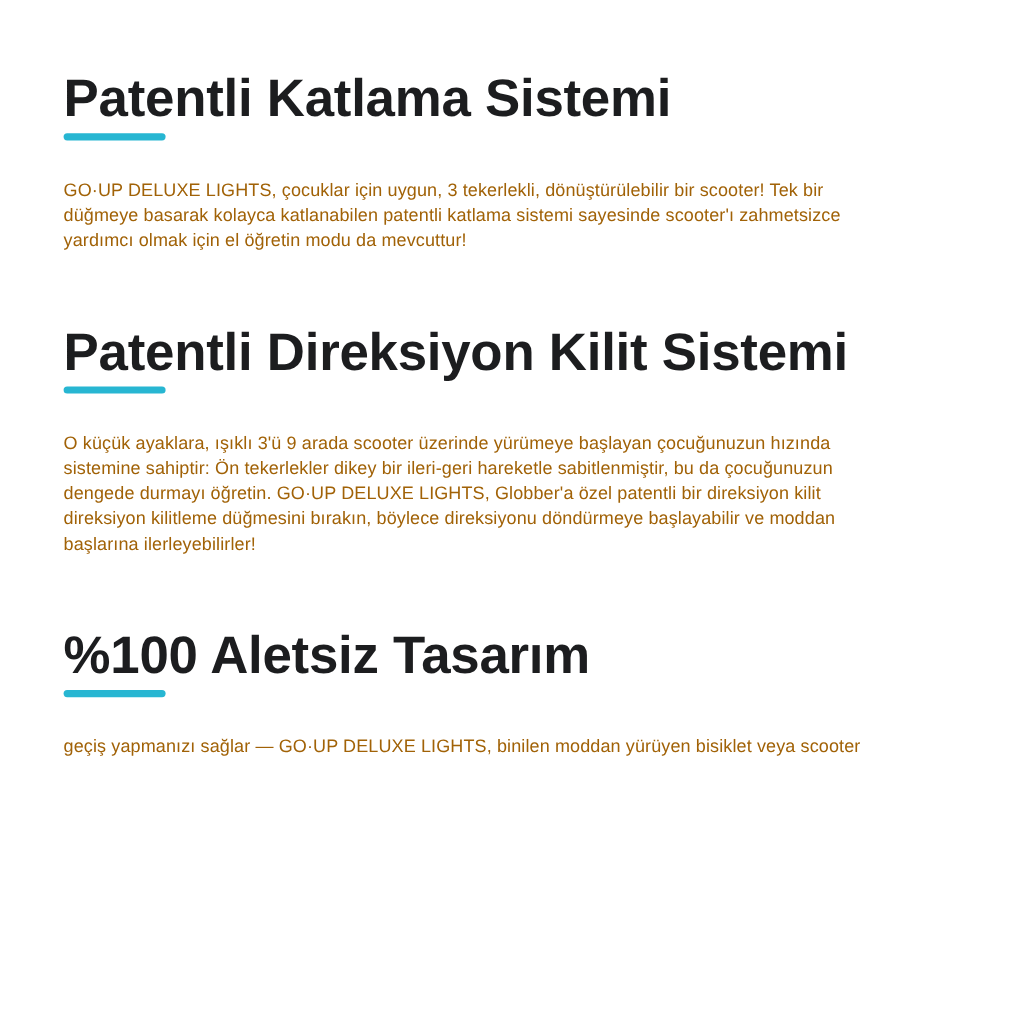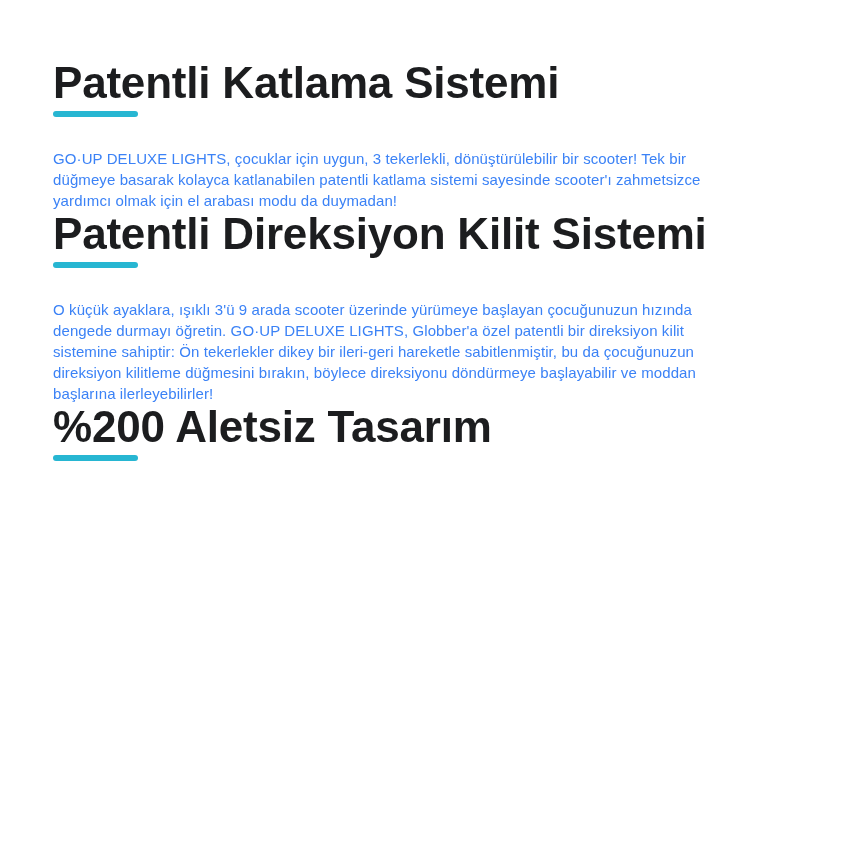--- a/index.html
+++ b/index.html
@@ -12,20 +12,21 @@
     height: 855px;
     overflow: hidden;
     font-family: "Liberation Sans", "DejaVu Sans", sans-serif;
   }
   .content {
     box-sizing: border-box;
     padding: 60px 32px 0 53px;
     width: 855px;
   }
   .section + .section {
+    margin-top: 60px;
   }
   .section-heading {
     margin: 0;
     font-size: 44px;
     line-height: 46px;
     font-weight: 700;
     letter-spacing: -0.2px;
     color: #1c1d1f;
   }
   .heading-underline {
@@ -33,54 +34,55 @@
     height: 6px;
     border-radius: 3px;
     background: #27b6d2;
     margin-top: 5px;
   }
   .section-paragraph {
     margin: 32px 0 0 0;
     font-size: 15px;
     line-height: 20.8px;
     letter-spacing: 0.1px;
-    color: #3b82f6;
+    color: #a16207;
     font-weight: 400;
   }
   .paragraph-line {
     white-space: nowrap;
   }
 </style>
 </head>
 <body>
 
 <main class="content">
 
   <section class="section">
     <h1 class="section-heading">Patentli Katlama Sistemi</h1>
     <div class="heading-underline"></div>
     <div class="section-paragraph">
       <div class="paragraph-line">GO·UP DELUXE LIGHTS, çocuklar için uygun, 3 tekerlekli, dönüştürülebilir bir scooter! Tek bir</div>
       <div class="paragraph-line">düğmeye basarak kolayca katlanabilen patentli katlama sistemi sayesinde scooter'ı zahmetsizce</div>
-      <div class="paragraph-line">yardımcı olmak için el arabası modu da duymadan!</div>
+      <div class="paragraph-line">yardımcı olmak için el öğretin modu da mevcuttur!</div>
     </div>
   </section>
 
   <section class="section">
     <h1 class="section-heading">Patentli Direksiyon Kilit Sistemi</h1>
     <div class="heading-underline"></div>
     <div class="section-paragraph">
       <div class="paragraph-line">O küçük ayaklara, ışıklı 3'ü 9 arada scooter üzerinde yürümeye başlayan çocuğunuzun hızında</div>
+      <div class="paragraph-line">sistemine sahiptir: Ön tekerlekler dikey bir ileri-geri hareketle sabitlenmiştir, bu da çocuğunuzun</div>
       <div class="paragraph-line">dengede durmayı öğretin. GO·UP DELUXE LIGHTS, Globber'a özel patentli bir direksiyon kilit</div>
-      <div class="paragraph-line">sistemine sahiptir: Ön tekerlekler dikey bir ileri-geri hareketle sabitlenmiştir, bu da çocuğunuzun</div>
       <div class="paragraph-line">direksiyon kilitleme düğmesini bırakın, böylece direksiyonu döndürmeye başlayabilir ve moddan</div>
       <div class="paragraph-line">başlarına ilerleyebilirler!</div>
     </div>
   </section>
 
   <section class="section">
-    <h1 class="section-heading">%200 Aletsiz Tasarım</h1>
+    <h1 class="section-heading">%100 Aletsiz Tasarım</h1>
     <div class="heading-underline"></div>
     <div class="section-paragraph">
+      <div class="paragraph-line">geçiş yapmanızı sağlar — GO·UP DELUXE LIGHTS, binilen moddan yürüyen bisiklet veya scooter</div>
     </div>
   </section>
 
 </main>
 
 </body></html>

